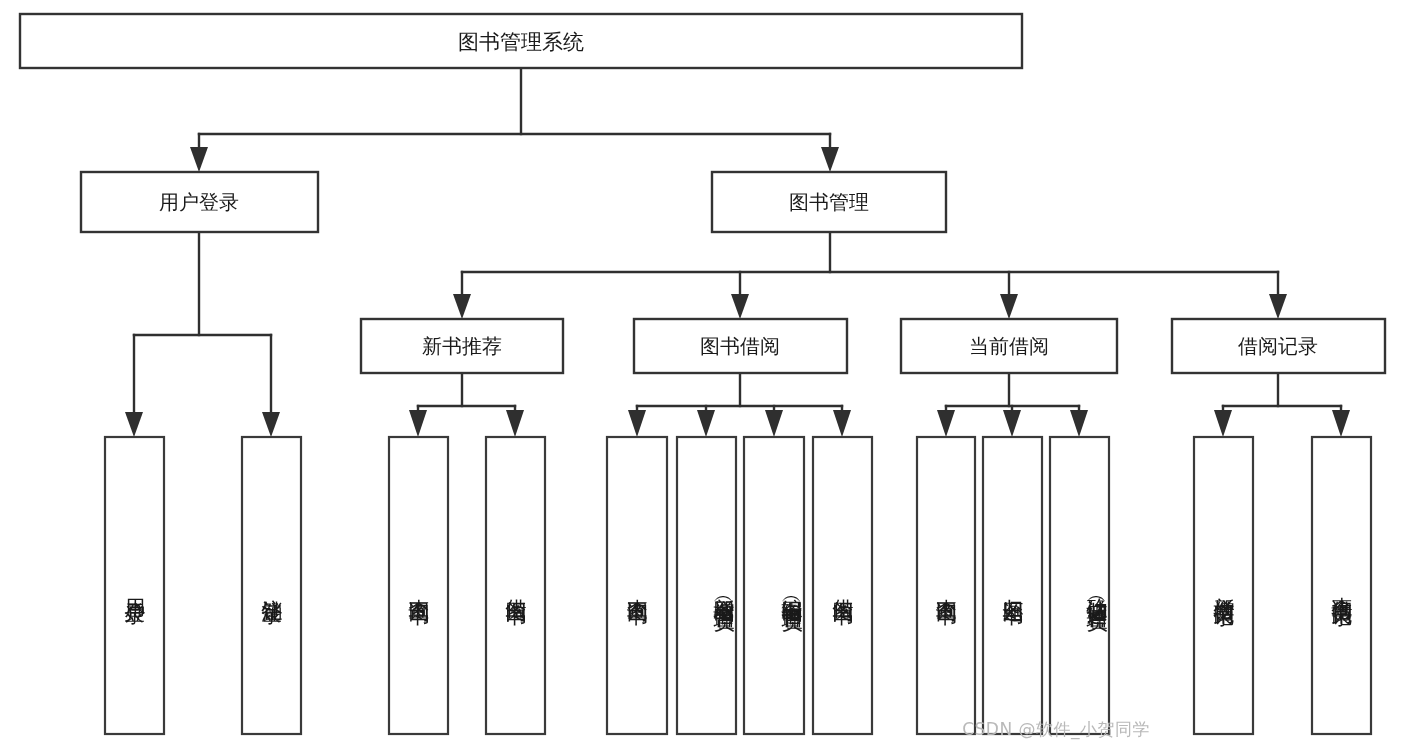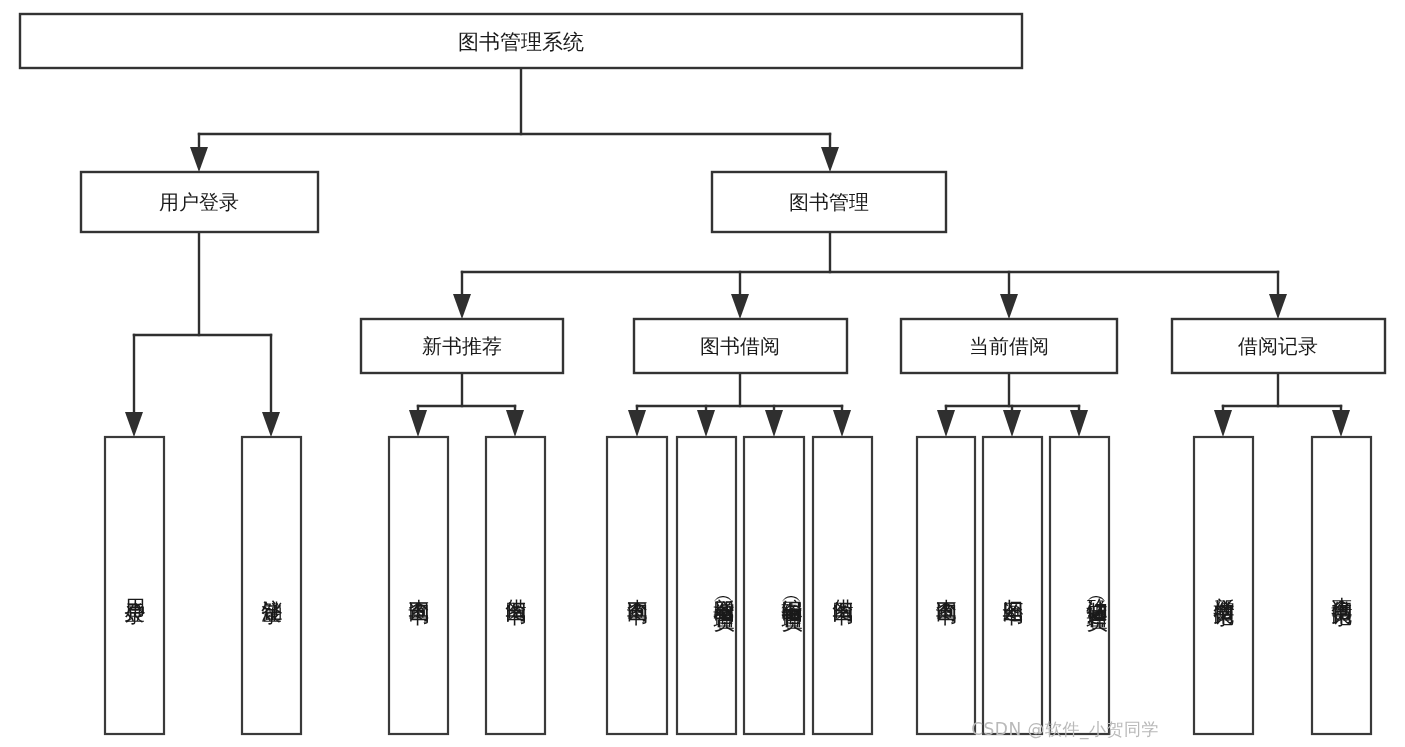--- a/index.html
+++ b/index.html
@@ -71,21 +71,21 @@
     font-family: "DejaVu Sans", "Liberation Sans", sans-serif;
     font-size: 21px;
     line-height: 1.18;
     letter-spacing: 2px;
     color: #1a1a1a;
     white-space: nowrap;
     pointer-events: none;
   }
   .watermark {
     position: absolute;
-    right: 0;
+    right: 9px;
     bottom: 6px;
     font-family: "DejaVu Sans", "Liberation Sans", sans-serif;
     font-size: 17px;
     color: #b9b9b9;
     letter-spacing: 0.5px;
     white-space: nowrap;
   }
 </style>
 </head>
 <body>

